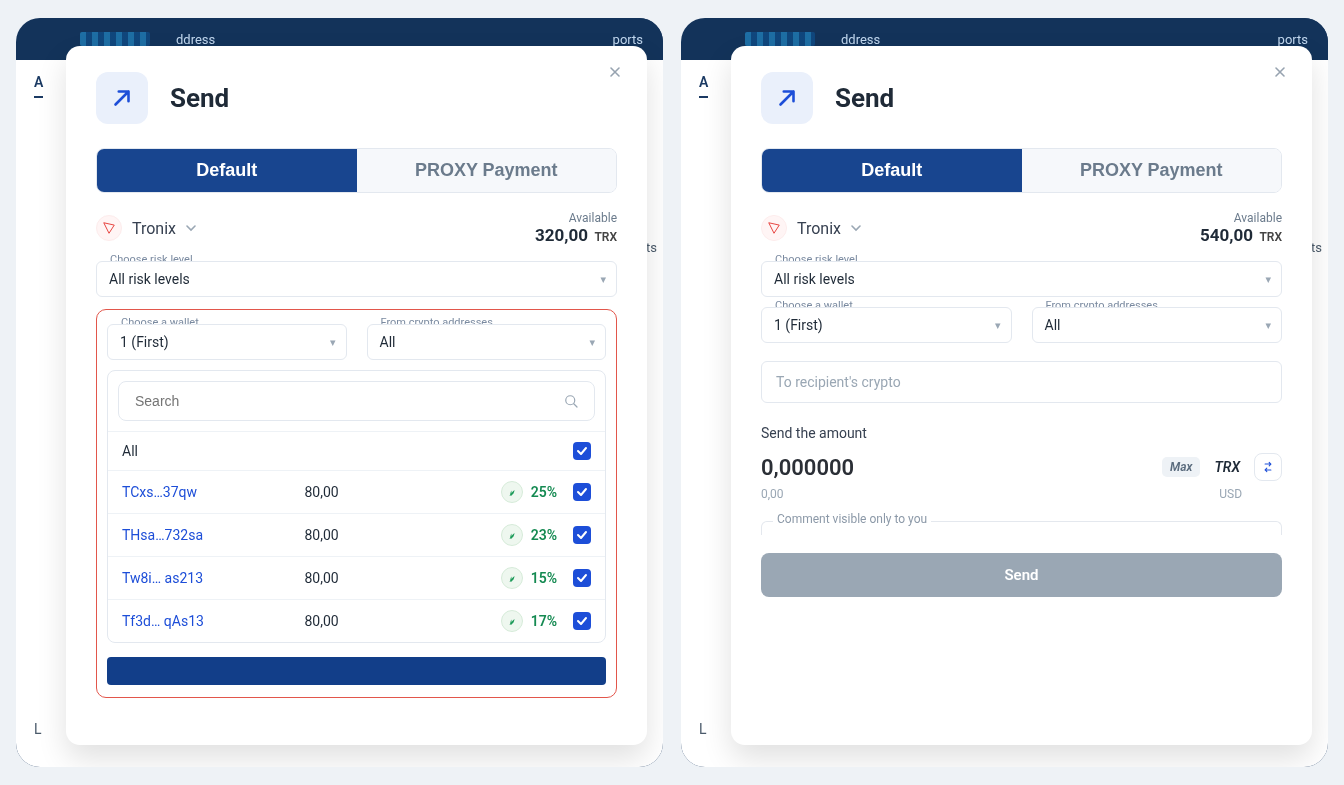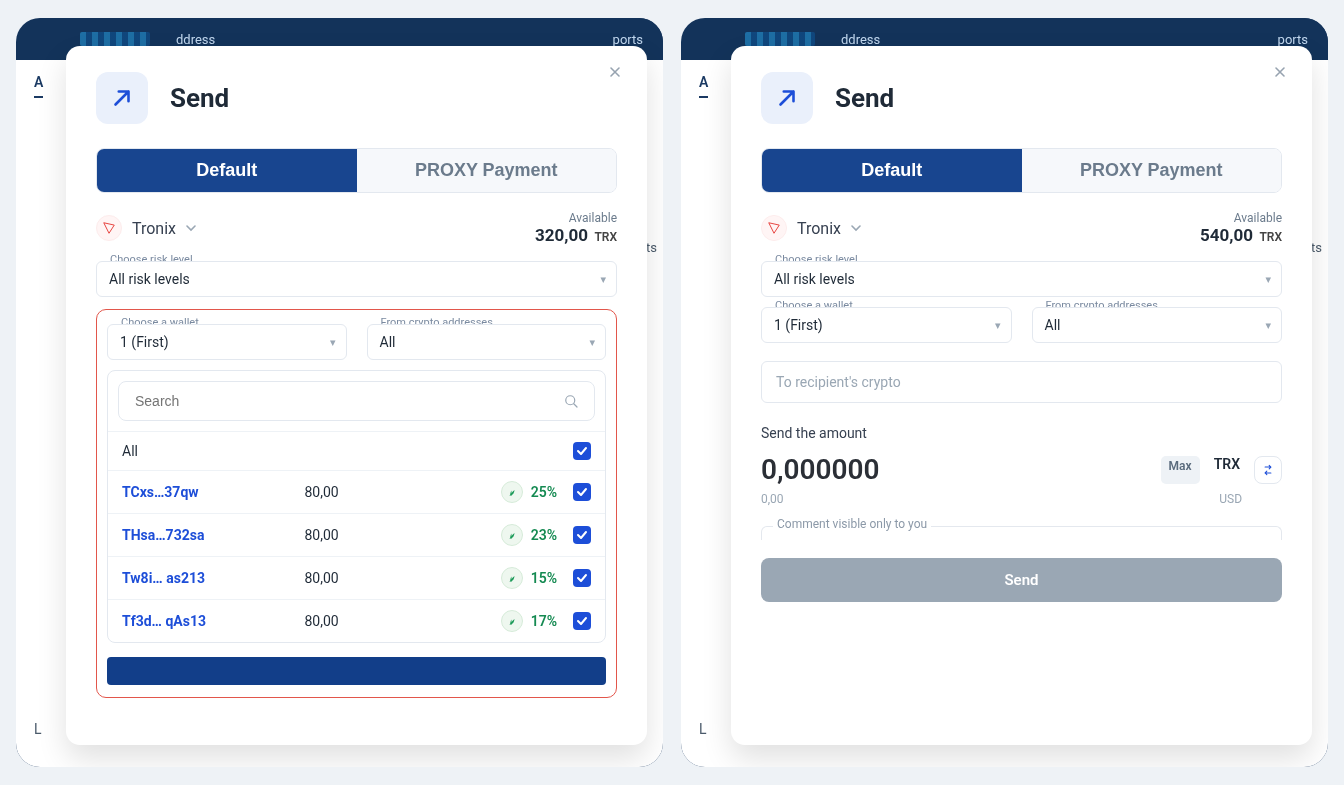--- a/index.html
+++ b/index.html
@@ -173,21 +173,21 @@
     padding:10px 14px; margin:10px;
   }
   .search input { border:none; outline:none; flex:1; font-size:14px; color:#374151; }
   .addr-row {
     display:flex; align-items:center;
     padding:10px 14px;
     border-top:1px solid #eef2f6;
     font-size:14px;
   }
   .addr-row:first-of-type { border-top:none; }
-  .addr-row .addr { flex: 1.3; color:#1d4ed8; font-weight:700; }
+  .addr-row .addr { flex: 1.3; color:#1d4ed8; font-weight:400; }
   .addr-row .addr.all { color:#1f2a37; font-weight:400; }
   .addr-row .amt { flex:0.8; color:#1f2a37; }
   .addr-row .mid { flex:1.0; display:flex; align-items:center; justify-content:flex-end; gap:8px; color:#158a52; font-weight:600; }
   .addr-row .ck { width:18px;height:18px;border-radius:4px;background:#1d4ed8;display:flex;align-items:center;justify-content:center;margin-left:16px; }
   .addr-row .ck svg { display:block; }
   .foot-icon {
     width:22px;height:22px;border-radius:50%;
     background:#eef7ef;
     display:flex;align-items:center;justify-content:center;
     border:1px solid #d6ebd9;
@@ -202,22 +202,22 @@
   
   .plain-input {
     border:1px solid #e3e8ef;
     border-radius:6px;
     padding:12px 14px;
     color:#9aa7b4;
     margin-top:18px;
   }
   .amount-lbl { margin-top:22px; color:#374151; font-size:14px; }
   .amount-row { display:flex; align-items:center; justify-content:space-between; margin-top:12px; }
-  .amount-val { font-size:28px; font-weight:600; color:#2b2f36; }
-  .amount-right { display:flex; gap:14px; }
+  .amount-val { font-size:22px; font-weight:600; color:#2b2f36; }
+  .amount-right { display:flex; align-items:center; gap:14px;font-style:italic; }
   .chip {
     background:#eef2f6; color:#5a6b7d;
     border-radius:5px; padding:3px 8px; font-size:12px; font-weight:600;
   }
   .swap-btn {
     width:28px;height:28px;border-radius:8px;border:1px solid #e3e8ef;
     display:flex;align-items:center;justify-content:center;color:#1d4ed8;
     cursor:pointer;
   }
   .sub-row { display:flex; justify-content:space-between; margin-top:6px; color:#9aa7b4; font-size:12px; }

